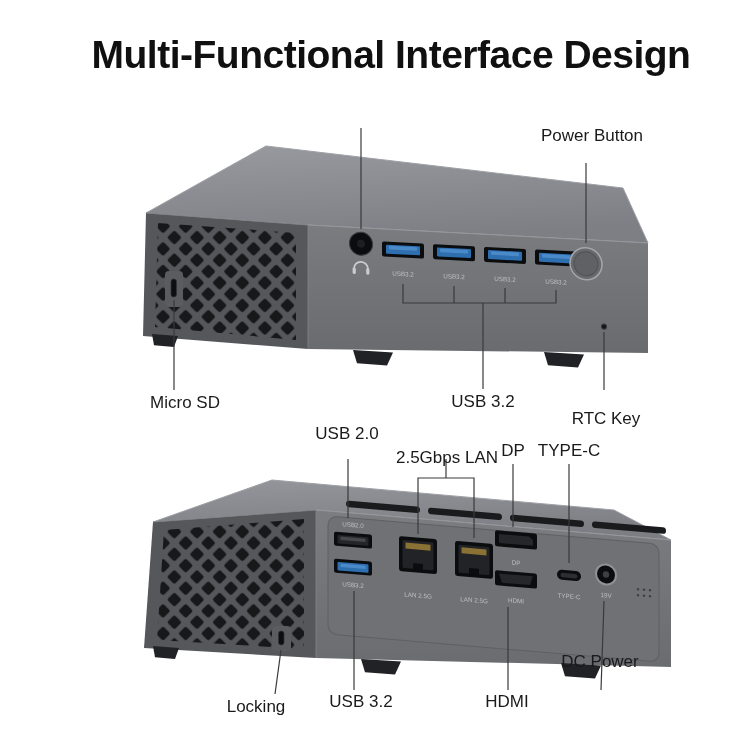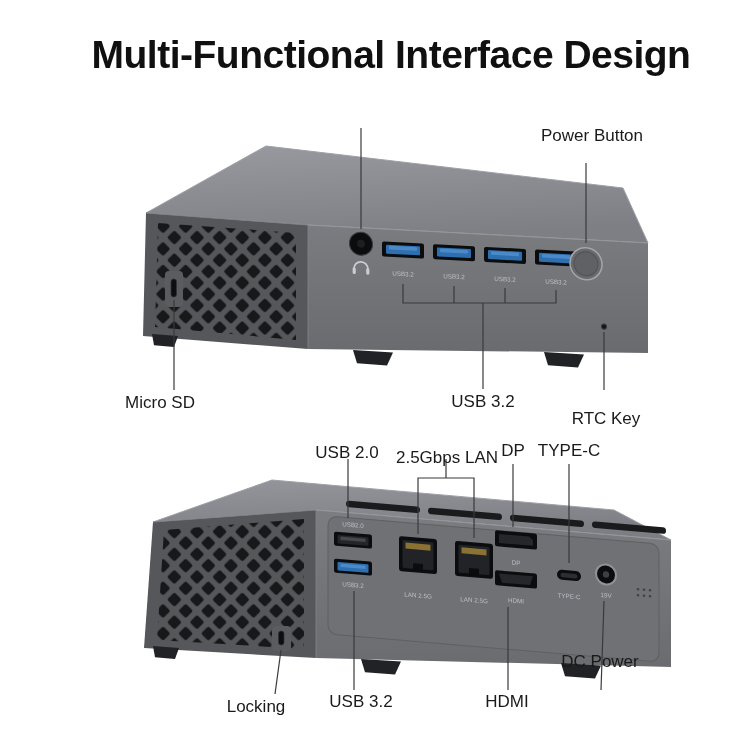--- a/index.html
+++ b/index.html
@@ -202,25 +202,25 @@
       <path d="M497,464 L497,527"></path>
       <path d="M553,464 L553,563"></path>
       <path d="M259,694 L265,650"></path>
       <path d="M338,690 L338,591"></path>
       <path d="M492,690 L492,607"></path>
       <path d="M585,690 L588,601"></path>
     </g>
   </svg>
 
   <div class="callout" style="left:576px; top:126px">Power Button</div>
-  <div class="callout" style="left:144px; top:393px">Micro SD</div>
+  <div class="callout" style="left:169px; top:393px">Micro SD</div>
   <div class="callout" style="left:467px; top:392px">USB 3.2</div>
   <div class="callout" style="left:590px; top:409px">RTC Key</div>
 
-  <div class="callout" style="left:331px; top:443px">USB 2.0</div>
+  <div class="callout" style="left:331px; top:424px">USB 2.0</div>
   <div class="callout" style="left:431px; top:448px">2.5Gbps LAN</div>
   <div class="callout" style="left:497px; top:441px">DP</div>
   <div class="callout" style="left:553px; top:441px">TYPE-C</div>
   <div class="callout" style="left:240px; top:697px">Locking</div>
   <div class="callout" style="left:345px; top:692px">USB 3.2</div>
   <div class="callout" style="left:491px; top:692px">HDMI</div>
   <div class="callout" style="left:584px; top:652px">DC Power</div>
 
 </div>
 

